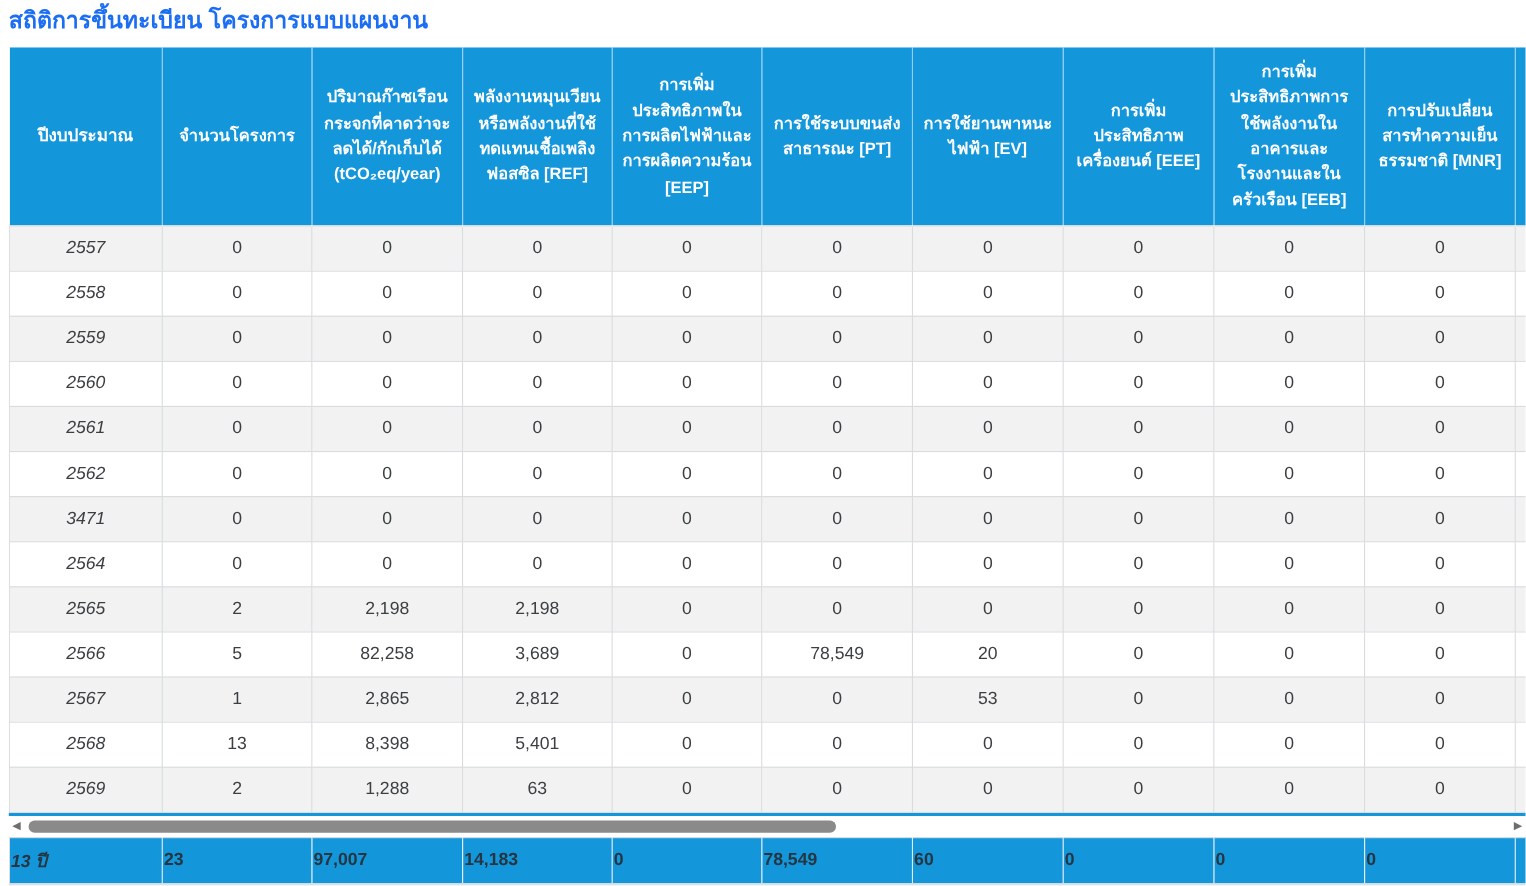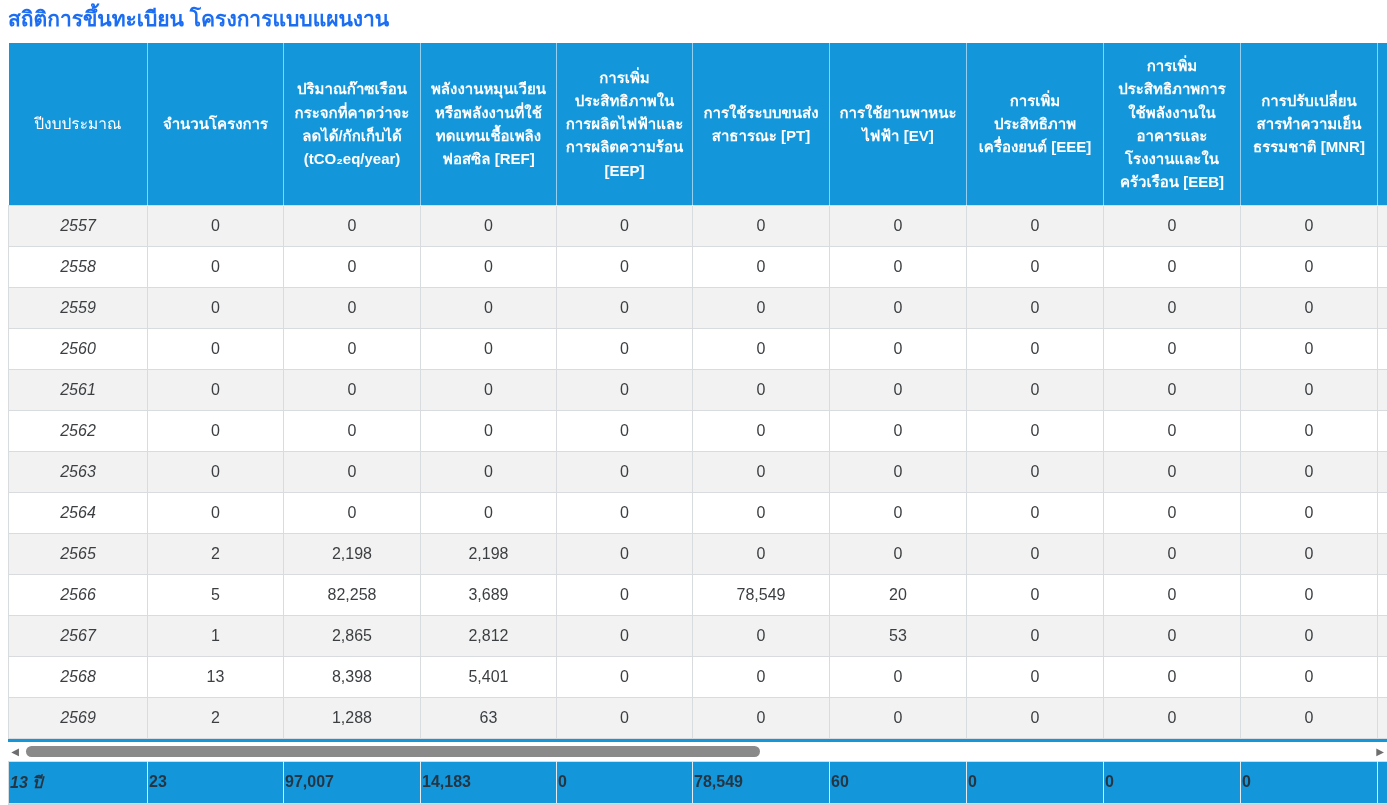--- a/index.html
+++ b/index.html
@@ -36,21 +36,21 @@
     background: var(--header-bg, #1496db);
     color: #ffffff;
     font-size: 15px;
     font-weight: 600;
     line-height: 1.55;
     text-align: center;
     vertical-align: middle;
     padding: 6px 8px;
     border-right: 1px solid rgba(255,255,255,0.55);
   }
-  thead th.first { font-weight: 400; font-size: 15.5px; }
+  thead th.first { font-weight: 700; font-size: 15.5px; }
   thead th:last-child { border-right: none; }
 
   tbody td {
     height: 41px;
     text-align: center;
     vertical-align: middle;
     font-size: 16px;
     color: #3c3f42;
     background: #ffffff;
     border: 1px solid #d9dcde;
@@ -224,21 +224,21 @@
               <td>0</td>
               <td>0</td>
               <td>0</td>
               <td>0</td>
               <td>0</td>
               <td>0</td>
               <td>0</td>
               <td></td>
             </tr>
             <tr class="alt">
-              <td>2563</td>
+              <td>3471</td>
               <td>0</td>
               <td>0</td>
               <td>0</td>
               <td>0</td>
               <td>0</td>
               <td>0</td>
               <td>0</td>
               <td>0</td>
               <td>0</td>
               <td></td>

